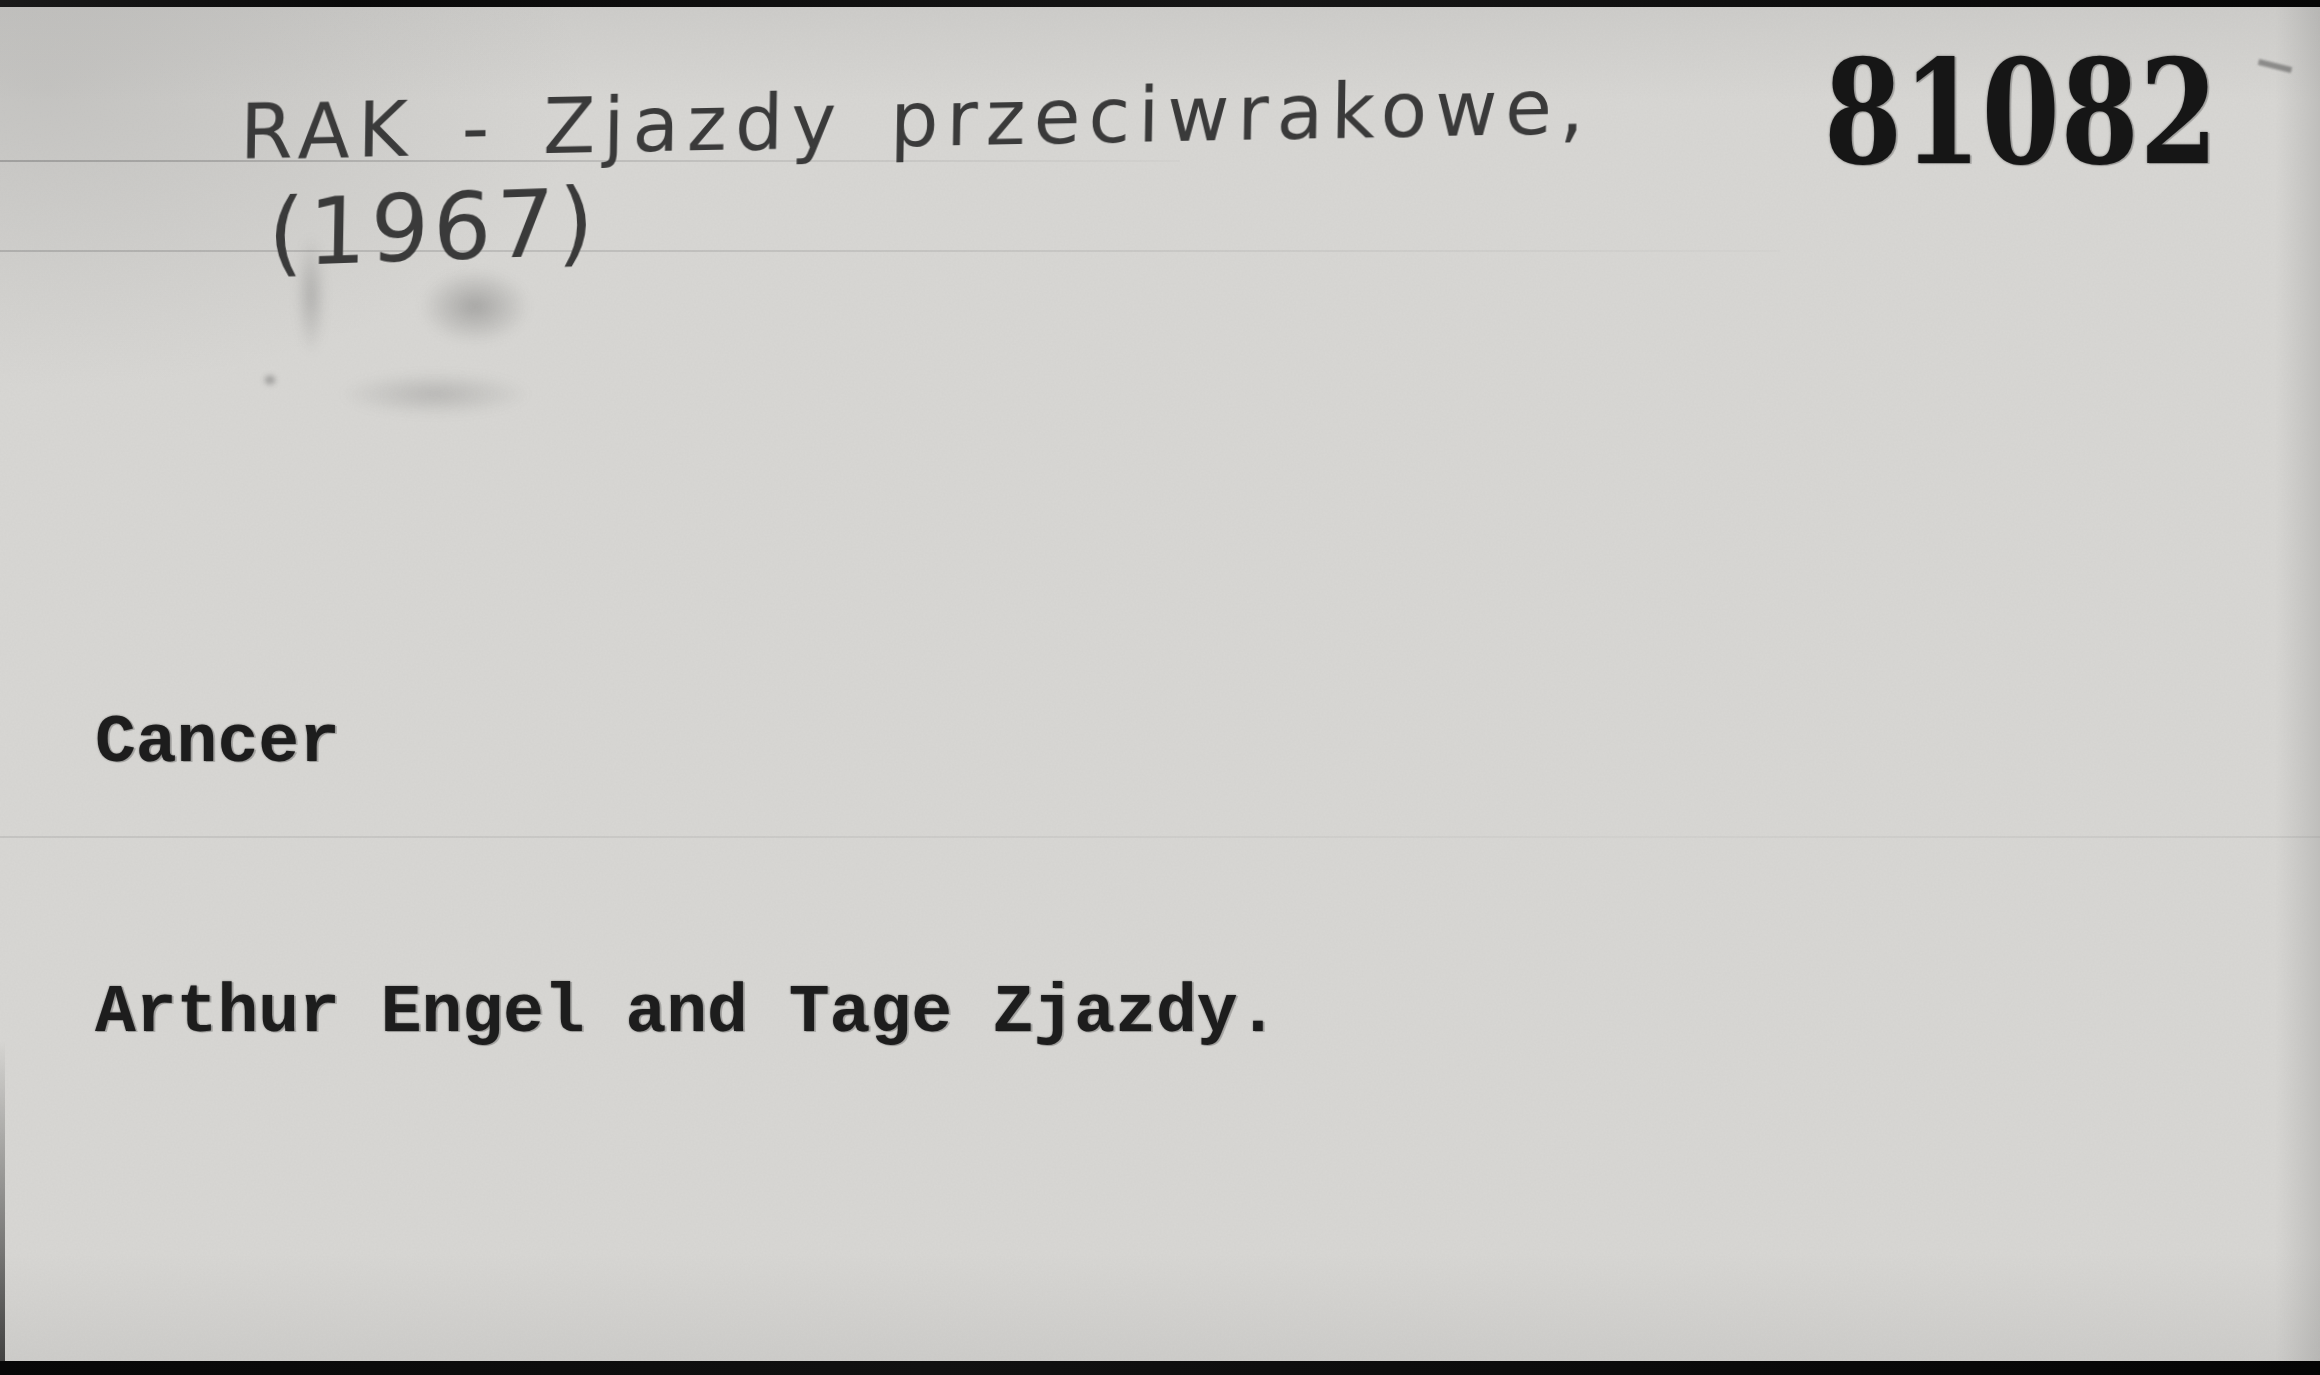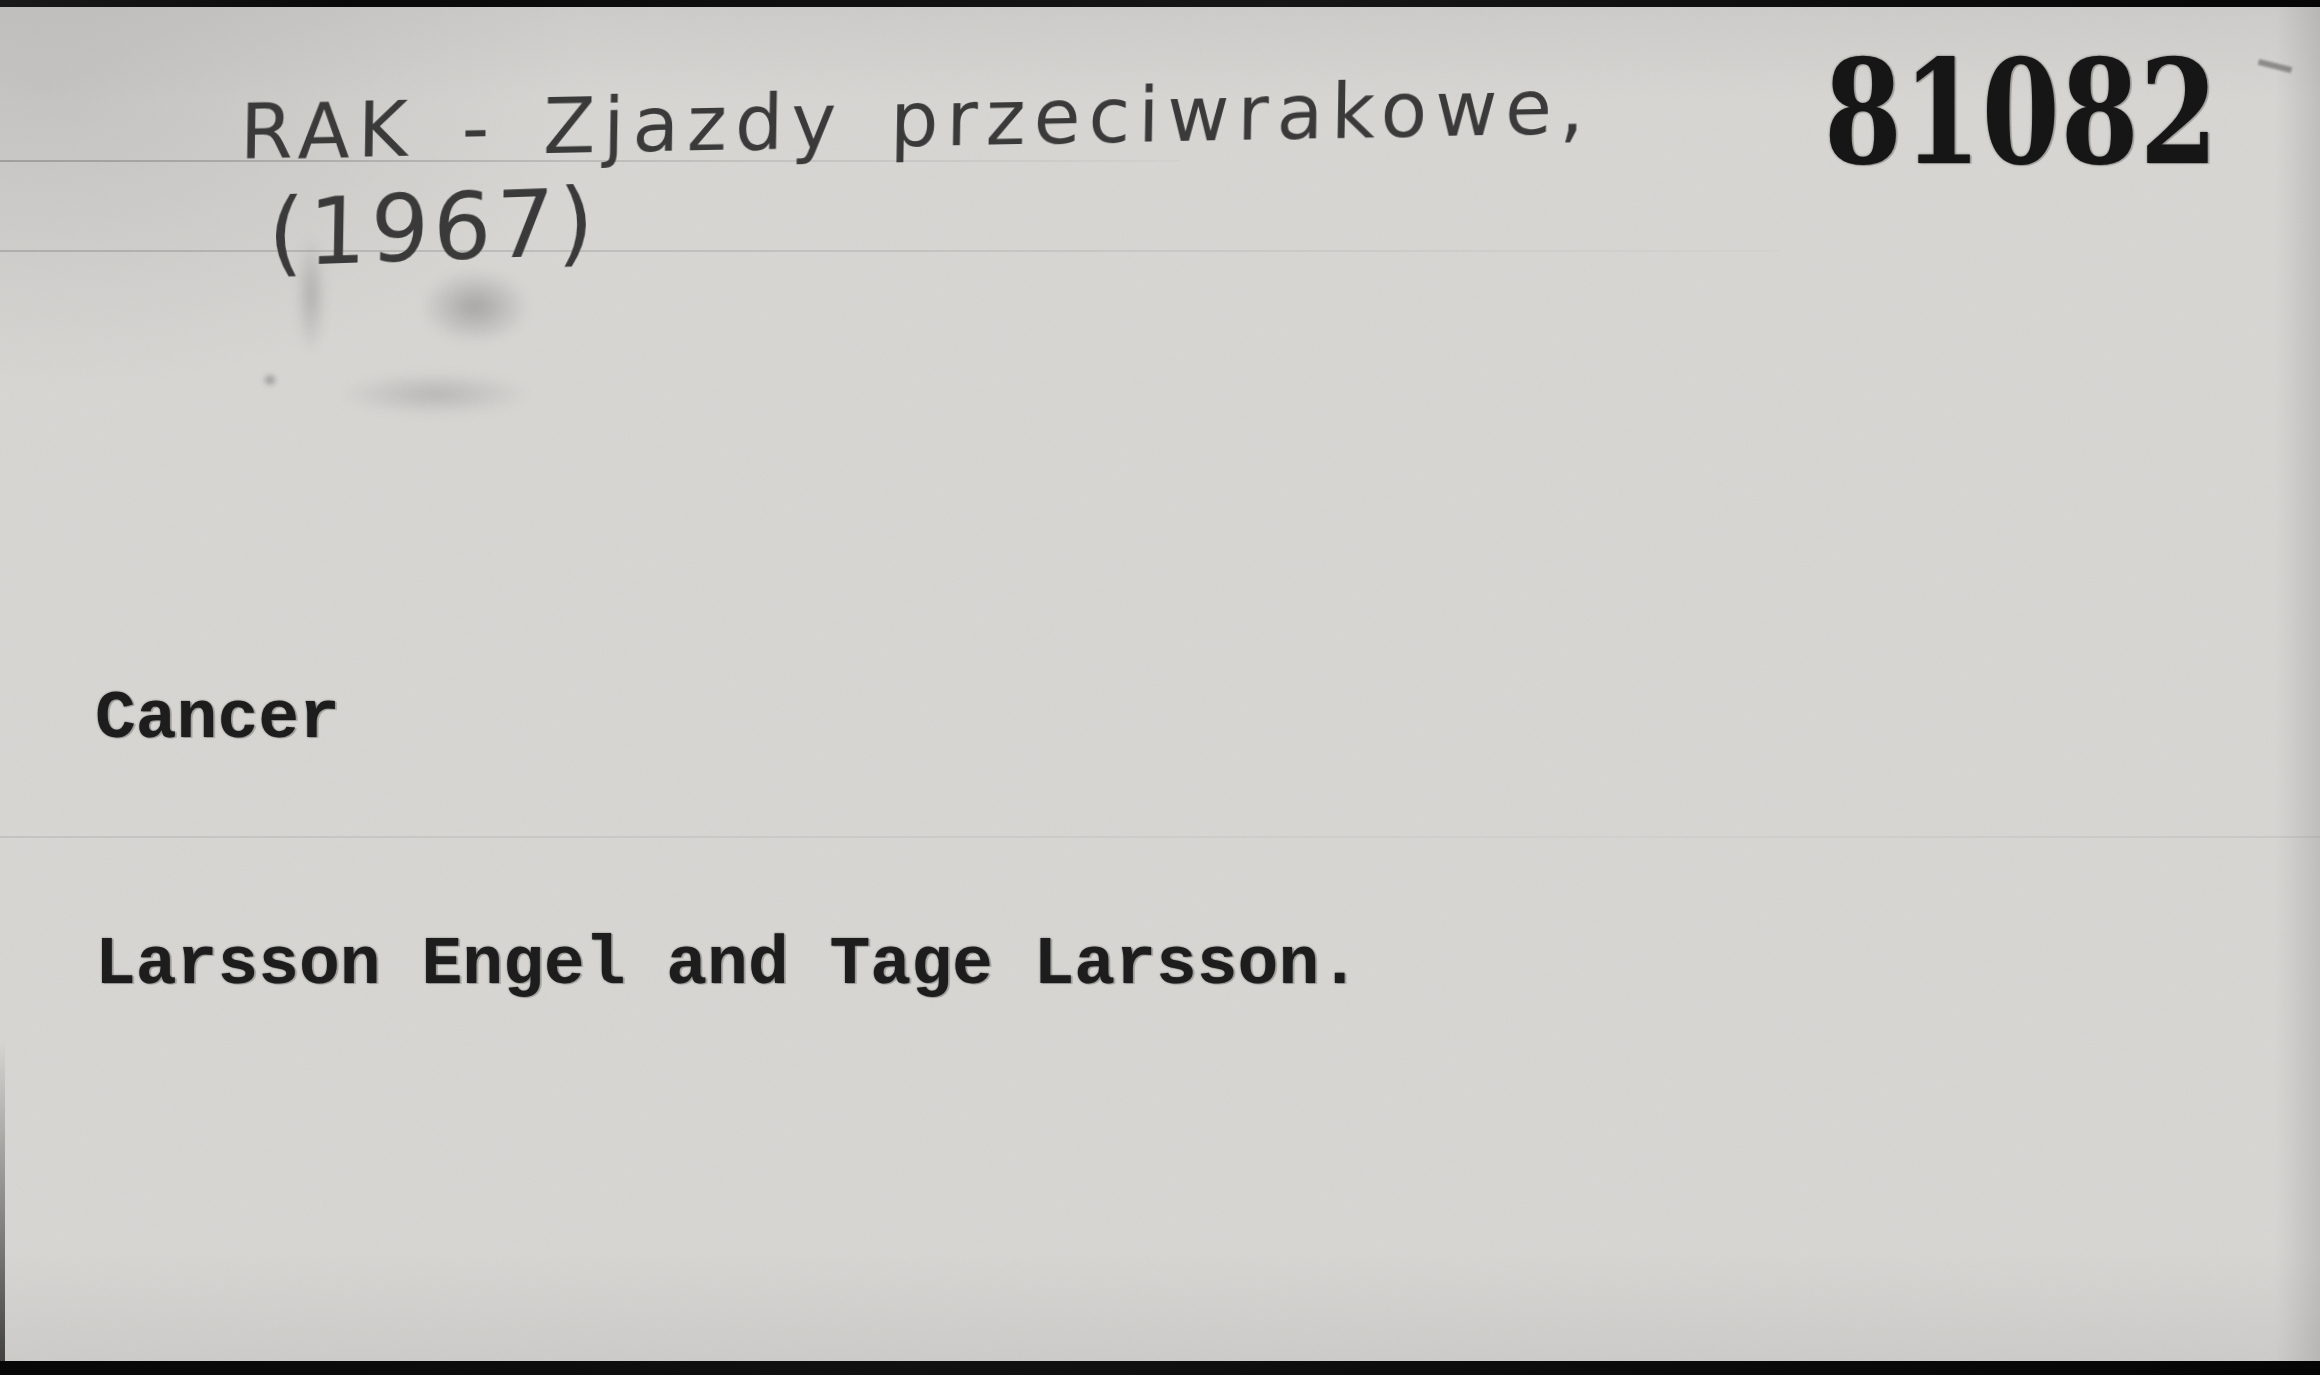--- a/index.html
+++ b/index.html
@@ -85,21 +85,21 @@
 
   
   .typed {
     position: absolute; left: 95px; top: 507px;
     font-family: "Liberation Mono", "DejaVu Sans Mono", monospace;
     font-weight: bold; font-size: 68px; line-height: 82px;
     color: #1d1d1d; white-space: pre;
     text-shadow: 0 0 2px rgba(25,25,25,0.55), 2px 1px 0 rgba(35,35,35,0.22);
     filter: blur(0.3px);
   }
-  .typed-line { height: 82px; }
+  .typed-line { height: 82px; margin-top: 24px; }
 </style>
 </head>
 <body>
 
 <div class="card">
 
   <svg class="grain" width="2320" height="1354" xmlns="http://www.w3.org/2000/svg">
     <filter id="grainF">
       <feTurbulence type="fractalNoise" baseFrequency="0.55" numOctaves="2" stitchTiles="stitch"></feTurbulence>
       <feColorMatrix type="matrix" values="0 0 0 0 0.42  0 0 0 0 0.42  0 0 0 0 0.41  0 0 0 0.10 0"></feColorMatrix>
@@ -117,21 +117,21 @@
   <div class="smudge smudge-dot"></div>
   <div class="mark-dash"></div>
 
   <div class="hand hand-subject">RAK - Zjazdy przeciwrakowe,</div>
   <div class="hand hand-year">(1967)</div>
 
   <div class="stamp">81082</div>
 
   <div class="typed">
     <div class="typed-line">Cancer</div>
-    <div class="typed-line">Larsson Engel and Tage Larsson.</div>
+    <div class="typed-line">Arthur Engel and Tage Zjazdy.</div>
     
     
     
   </div>
 
 </div>
 
 <div class="edge top"></div>
 <div class="edge bottom"></div>
 <div class="edge-left-sliver"></div>

